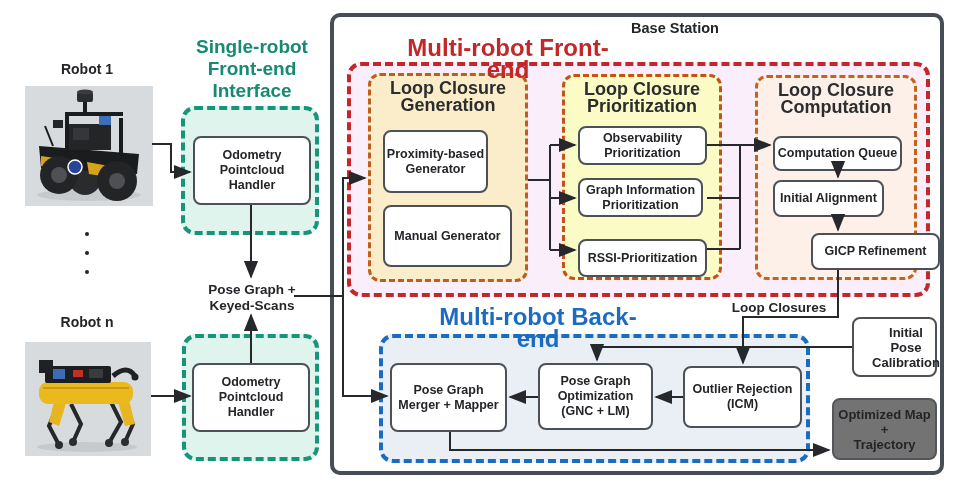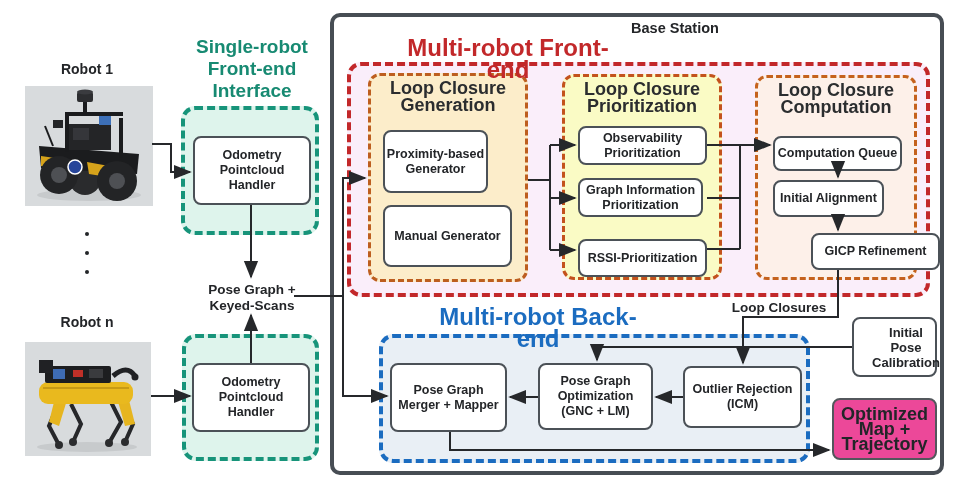--- a/index.html
+++ b/index.html
@@ -10,21 +10,21 @@
   .abs{position:absolute;box-sizing:border-box;}
   .ml{white-space:pre-line;}
 
   
   .node{
     background:#ffffff;border:2px solid #4b5157;border-radius:8px;
     font-size:12.5px;line-height:15px;font-weight:bold;color:#232528;
     display:flex;align-items:center;justify-content:center;text-align:center;
     white-space:pre-line;z-index:3;
   }
-  .node.gray{background:#ec4899;border-color:#53575c;font-size:18px;text-align:center;}
+  .node.gray{background:#737373;border-color:#53575c;font-size:13px;text-align:center;}
 
   
   .group{border-radius:14px;z-index:2;}
   .g-green{background:#def4ec;border:4px dashed #17947a;}
   .g-red{background:#faeefa;border:4px dashed #c2282a;}
   .g-orange1{background:#fcedca;border:3px dashed #bd5e1f;border-radius:12px;}
   .g-orange2{background:#fafbc5;border:3px dashed #c3521c;border-radius:12px;}
   .g-orange3{background:#fdf0e9;border:3px dashed #c5621d;border-radius:12px;}
   .g-blue{background:#e9eff5;border:4px dashed #1b6cc0;}
 

